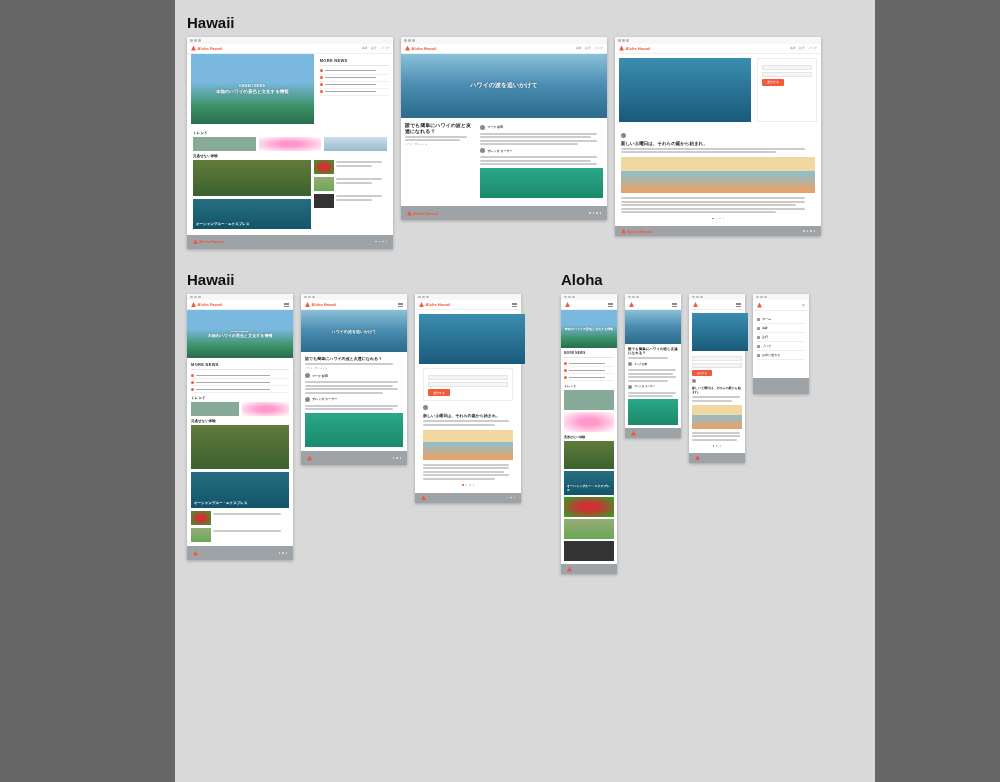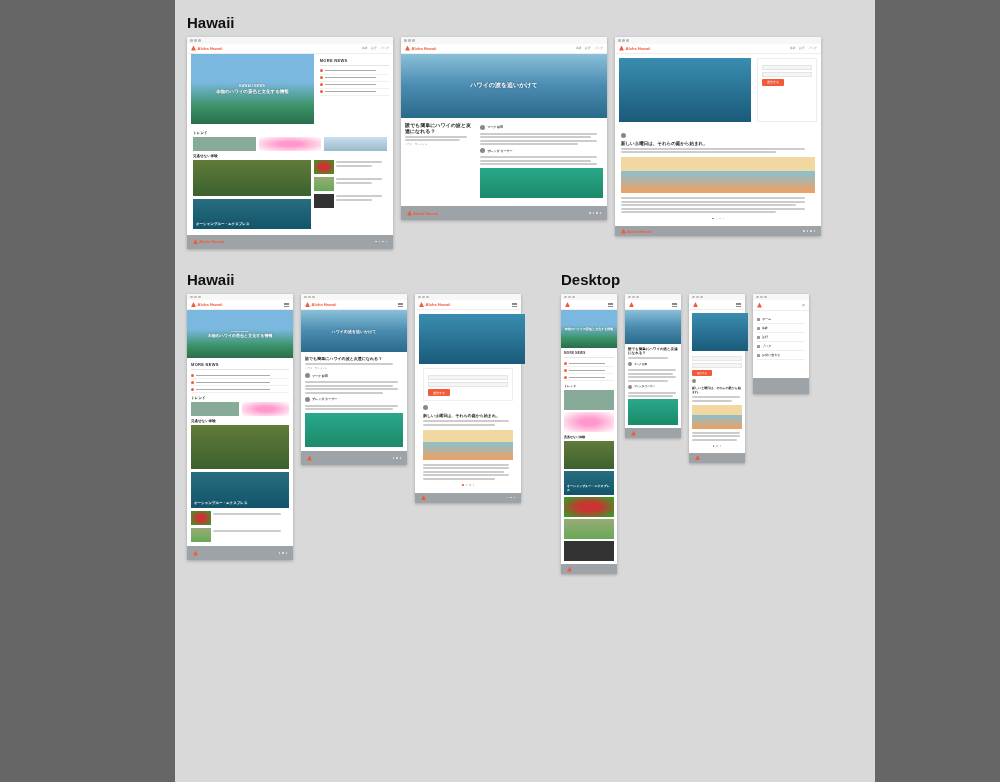--- a/index.html
+++ b/index.html
@@ -533,21 +533,21 @@
                 <span></span>
                 <span></span>
               </div>
             </div>
         </div>
 
       </div>
     </div>
 
     <div style="flex:0 0 auto">
-      <div class="section-label">Desktop</div>
+      <div class="section-label">Aloha</div>
       <div class="row">
 
         <div class="mock" style="width:56px">
           <div class="traffic">
               <span class="dot"></span>
               <span class="dot"></span>
               <span class="dot"></span>
             </div>
           <div class="topbar">
               <div class="brand">

